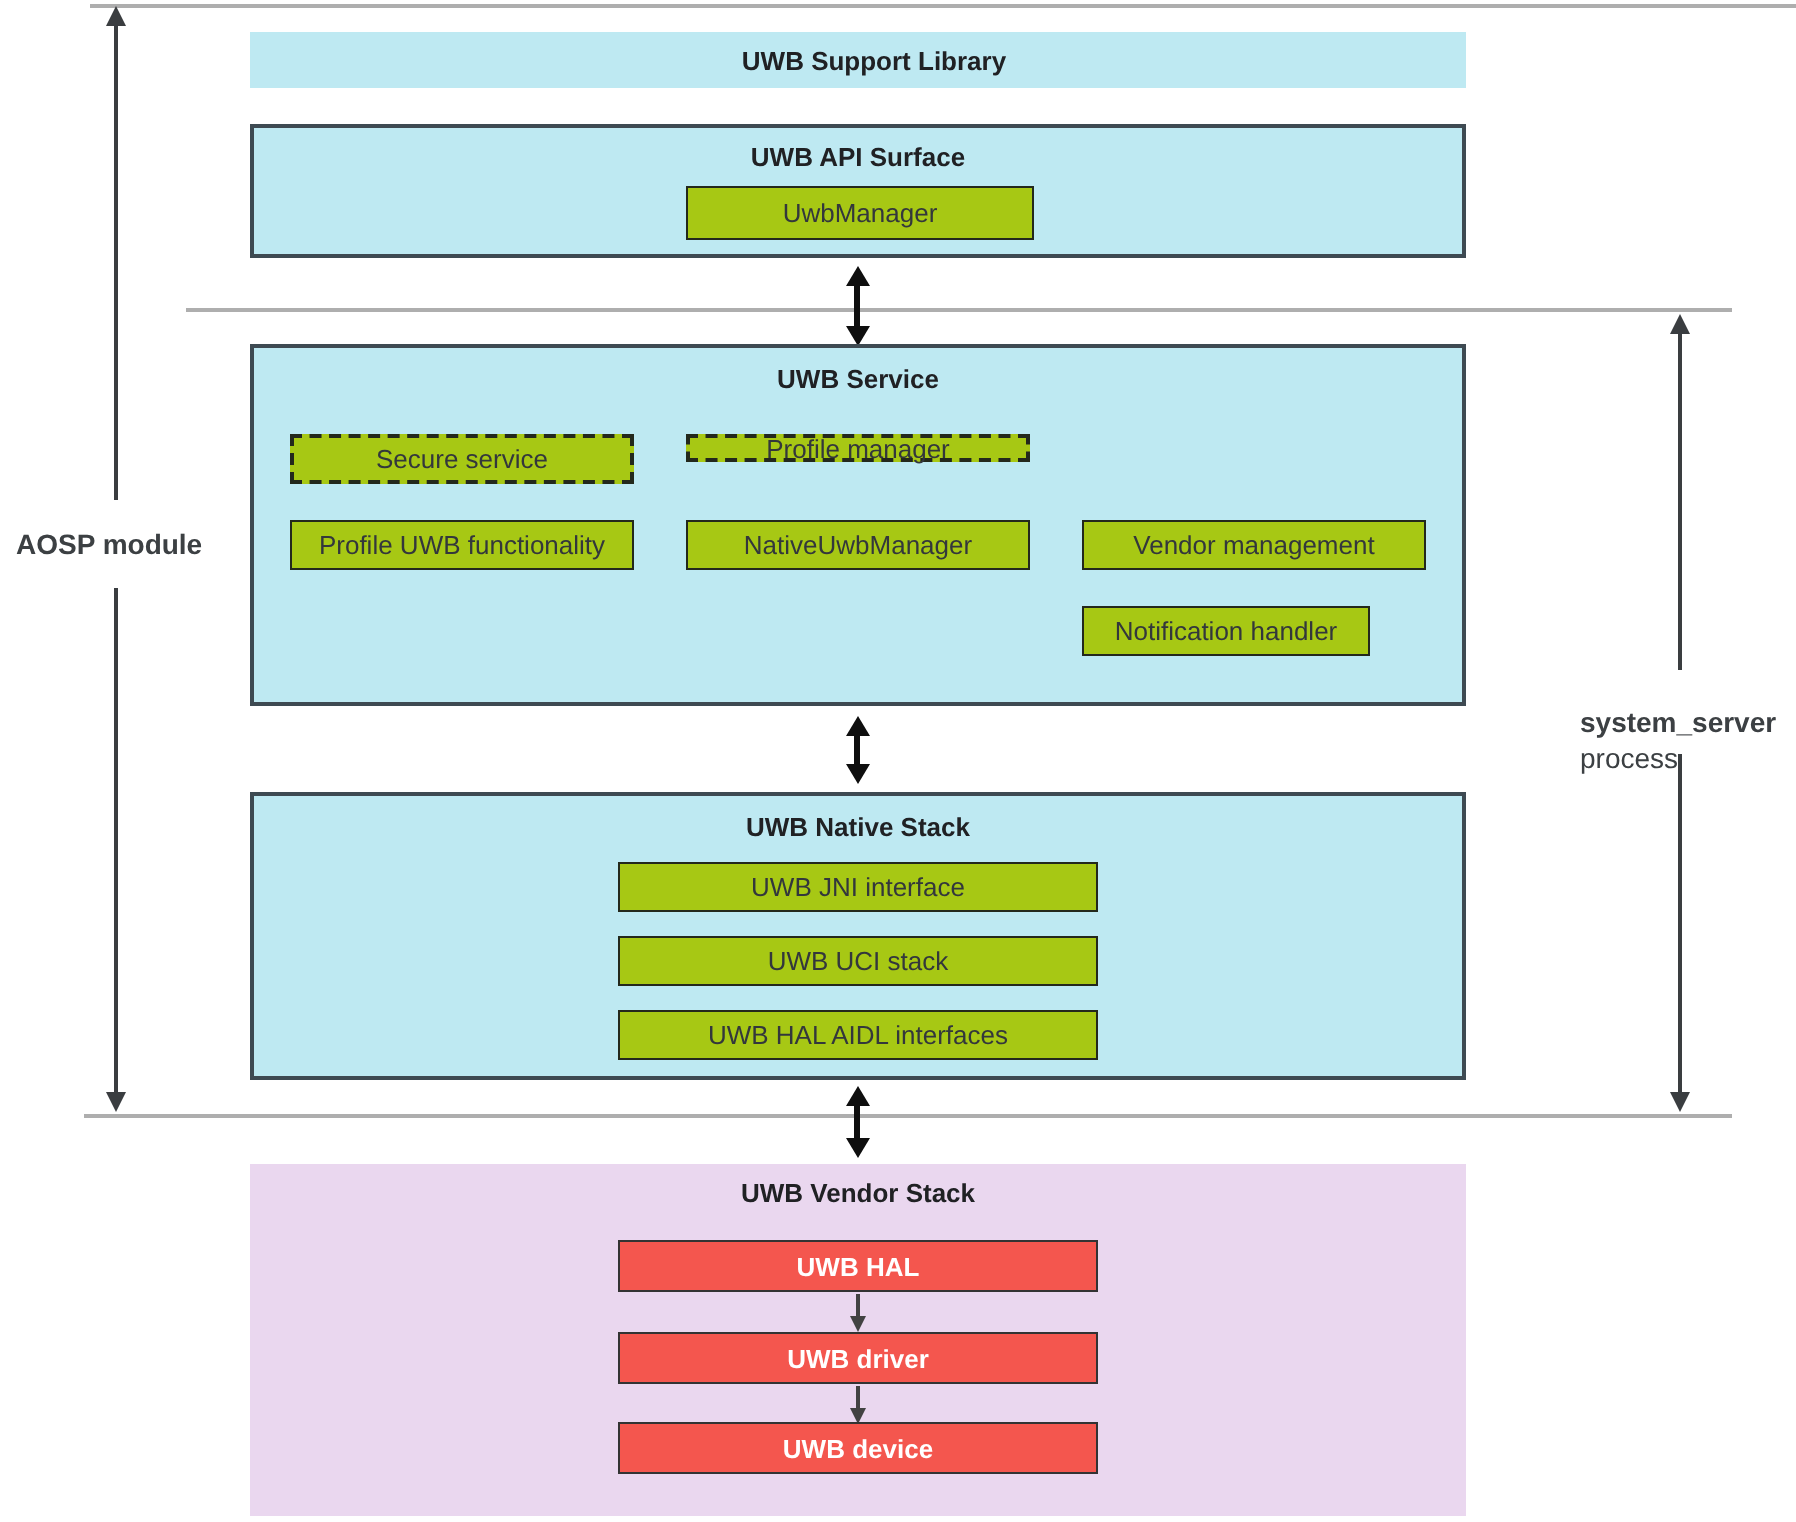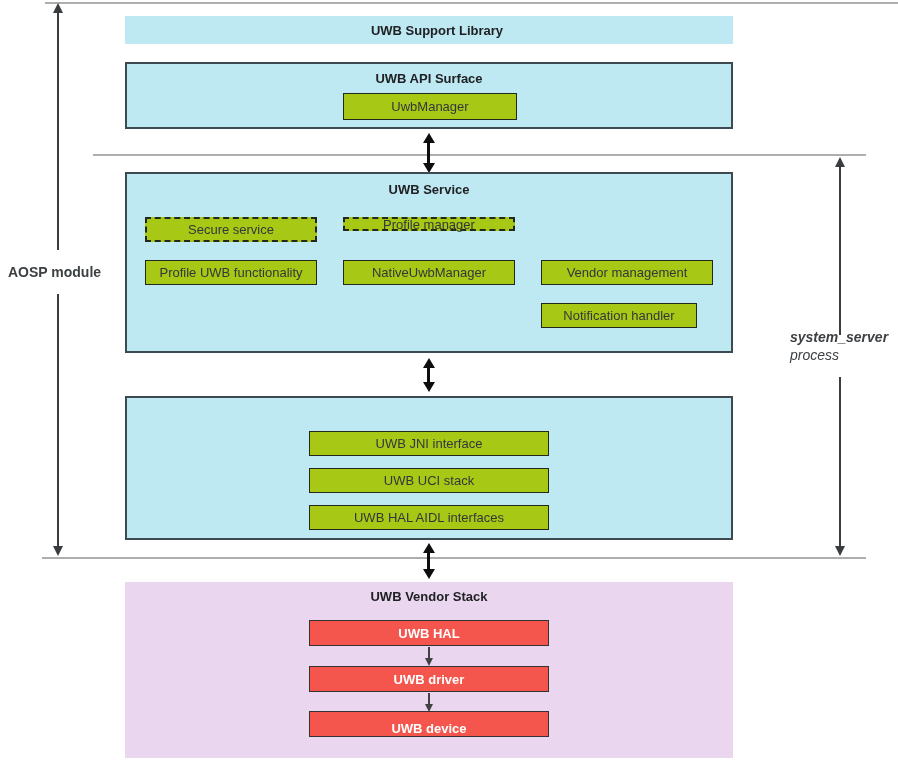--- a/index.html
+++ b/index.html
@@ -86,28 +86,29 @@
     <div class="module" style="left:18px; top:86px; width:172px; height:25px;">
       <span>Profile UWB functionality</span>
     </div>
     <div class="module" style="left:216px; top:86px; width:172px; height:25px;">
       <span>NativeUwbManager</span>
     </div>
     <div class="module" style="left:414px; top:86px; width:172px; height:25px;">
       <span>Vendor management</span>
     </div>
 
-    <div class="module" style="left:414px; top:129px; width:156px; height:25px;align-items:center;">
+    <div class="module" style="left:414px; top:129px; width:144px; height:25px;align-items:center;">
       <span>Notification handler</span>
     </div>
   </div>
 
   <div class="dblarrow" style="left:427px; top:367px; height:16px;"></div>
 
   <div class="cyanbox" style="left:125px; top:396px; width:608px; height:144px;">
+    <span class="boxtitle" style="margin-top:8px;">UWB Native Stack</span>
     <div class="module" style="left:182px; top:33px; width:240px; height:25px;">
       <span>UWB JNI interface</span>
     </div>
     <div class="module" style="left:182px; top:70px; width:240px; height:25px;">
       <span>UWB UCI stack</span>
     </div>
     <div class="module" style="left:182px; top:107px; width:240px; height:25px;">
       <span>UWB HAL AIDL interfaces</span>
     </div>
   </div>
@@ -120,29 +121,29 @@
     <div class="redbox" style="left:184px; top:38px; width:240px; height:26px;">
       <span>UWB HAL</span>
     </div>
     <div class="smarrow" style="left:303px; top:65px; height:11px;"></div>
 
     <div class="redbox" style="left:184px; top:84px; width:240px; height:26px;">
       <span>UWB driver</span>
     </div>
     <div class="smarrow" style="left:303px; top:111px; height:11px;"></div>
 
-    <div class="redbox" style="left:184px; top:129px; width:240px; height:26px;align-items:flex-end;">
+    <div class="redbox" style="left:184px; top:129px; width:240px; height:26px;">
       <span>UWB device</span>
     </div>
   </div>
 
   <div class="seg up" style="left:57px; top:13px; height:237px;"></div>
   <div class="sidelabel b" style="left:8px; top:264px; font-weight:bold;">AOSP module</div>
   <div class="seg down" style="left:57px; top:294px; height:252px;"></div>
 
   <div class="seg up" style="left:839px; top:167px; height:168px;"></div>
-  <div class="sidelabel" style="left:790px; top:328px;font-style:italic;">
+  <div class="sidelabel" style="left:790px; top:352px;">
     <div class="b">system_server</div>
     <div>process</div>
   </div>
   <div class="seg down" style="left:839px; top:377px; height:169px;"></div>
 
 </div>
 
 </body></html>

